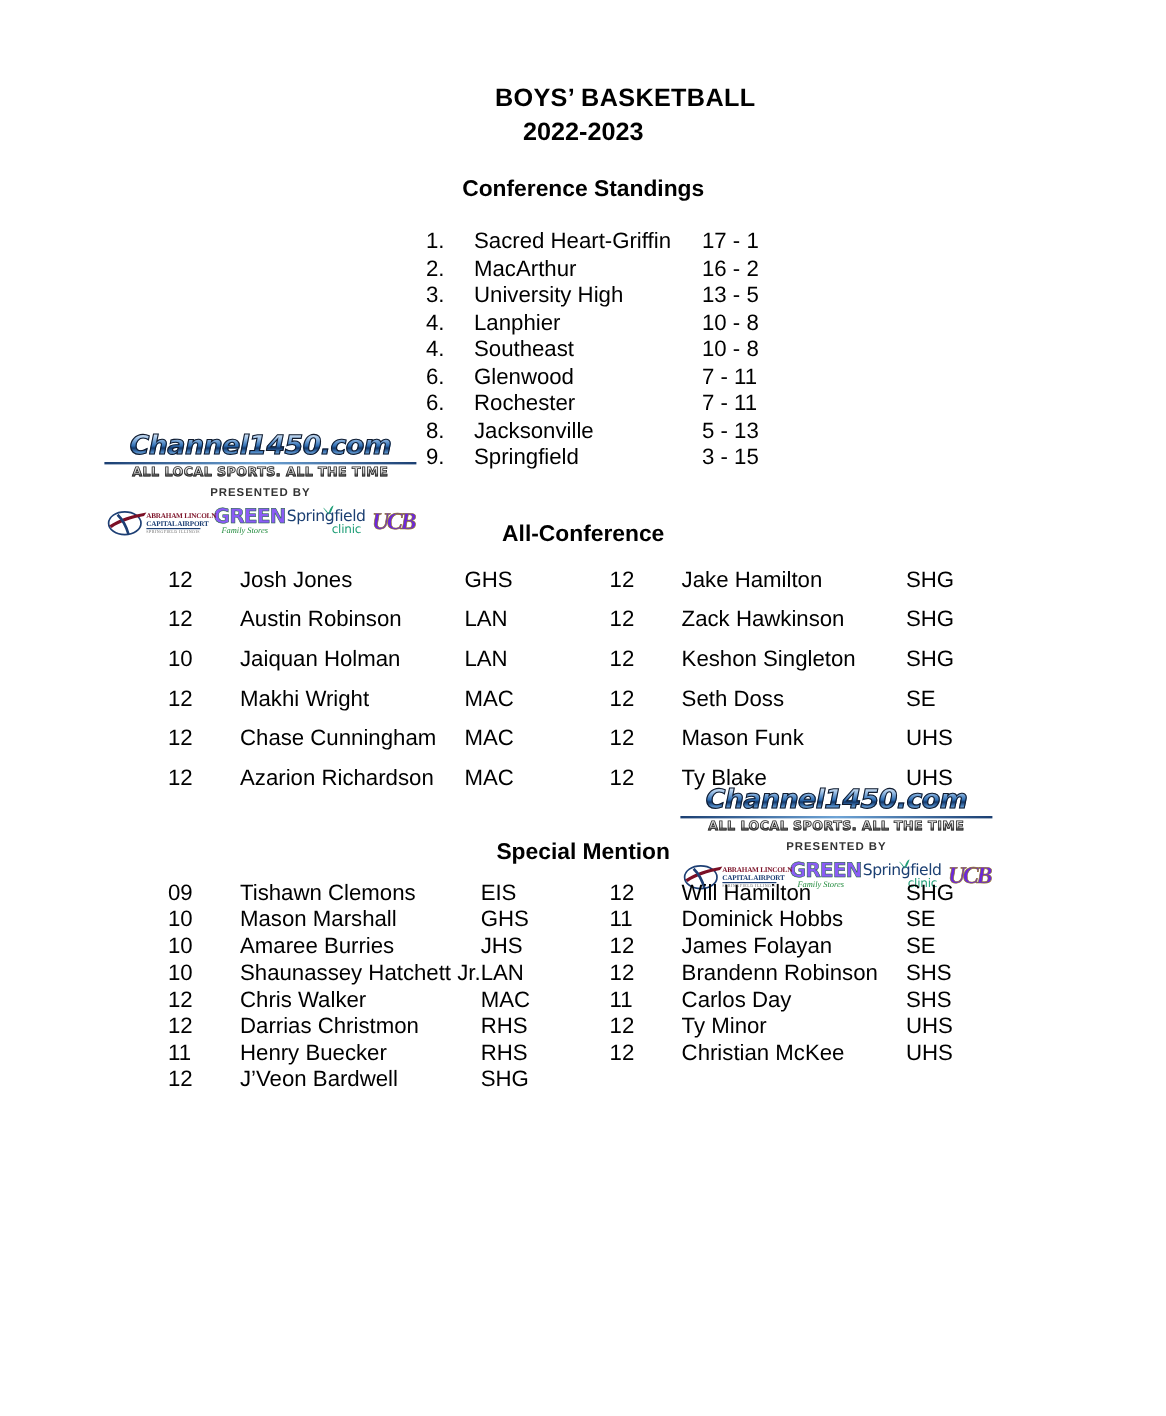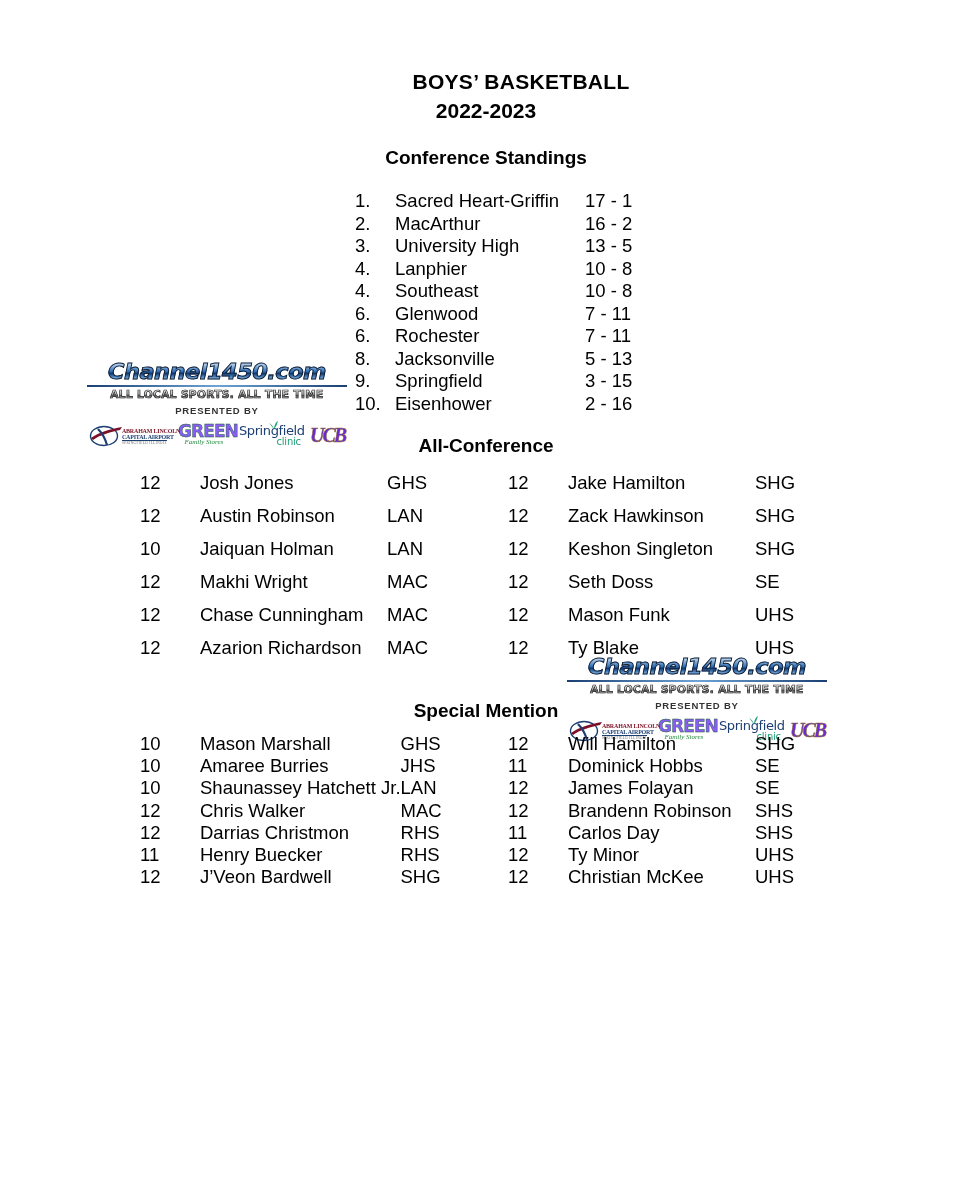--- a/index.html
+++ b/index.html
@@ -295,25 +295,20 @@
       </tr>
       <tr>
         <td class="rank">8.</td>
         <td class="team">Jacksonville</td>
         <td class="record">5 - 13</td>
       </tr>
       <tr>
         <td class="rank">9.</td>
         <td class="team">Springfield</td>
         <td class="record">3 - 15</td>
-      </tr>
-      <tr>
-        <td class="rank">10.</td>
-        <td class="team">Eisenhower</td>
-        <td class="record">2 - 16</td>
       </tr>
     </tbody>
 </table>
 
 <div class="logo-block" id="logo-block-1">
   <div class="logo-wordmark">Channel1450.com</div>
   <div class="logo-rule"></div>
   <div class="logo-tagline">ALL LOCAL SPORTS. ALL THE TIME</div>
   <div class="logo-presented">PRESENTED BY</div>
   <div class="sponsor-row">
@@ -446,20 +441,25 @@
     </div>
     <div class="sp-ucb">UCB</div>
   </div>
 </div>
 
 <div id="special-heading">Special Mention</div>
 
 <table class="roster" id="special-left">
   <tbody>
       <tr>
+        <td class="c-grade">09</td>
+        <td class="c-name">Tishawn Clemons</td>
+        <td class="c-school">EIS</td>
+      </tr>
+      <tr>
         <td class="c-grade">10</td>
         <td class="c-name">Mason Marshall</td>
         <td class="c-school">GHS</td>
       </tr>
       <tr>
         <td class="c-grade">10</td>
         <td class="c-name">Amaree Burries</td>
         <td class="c-school">JHS</td>
       </tr>
       <tr>

